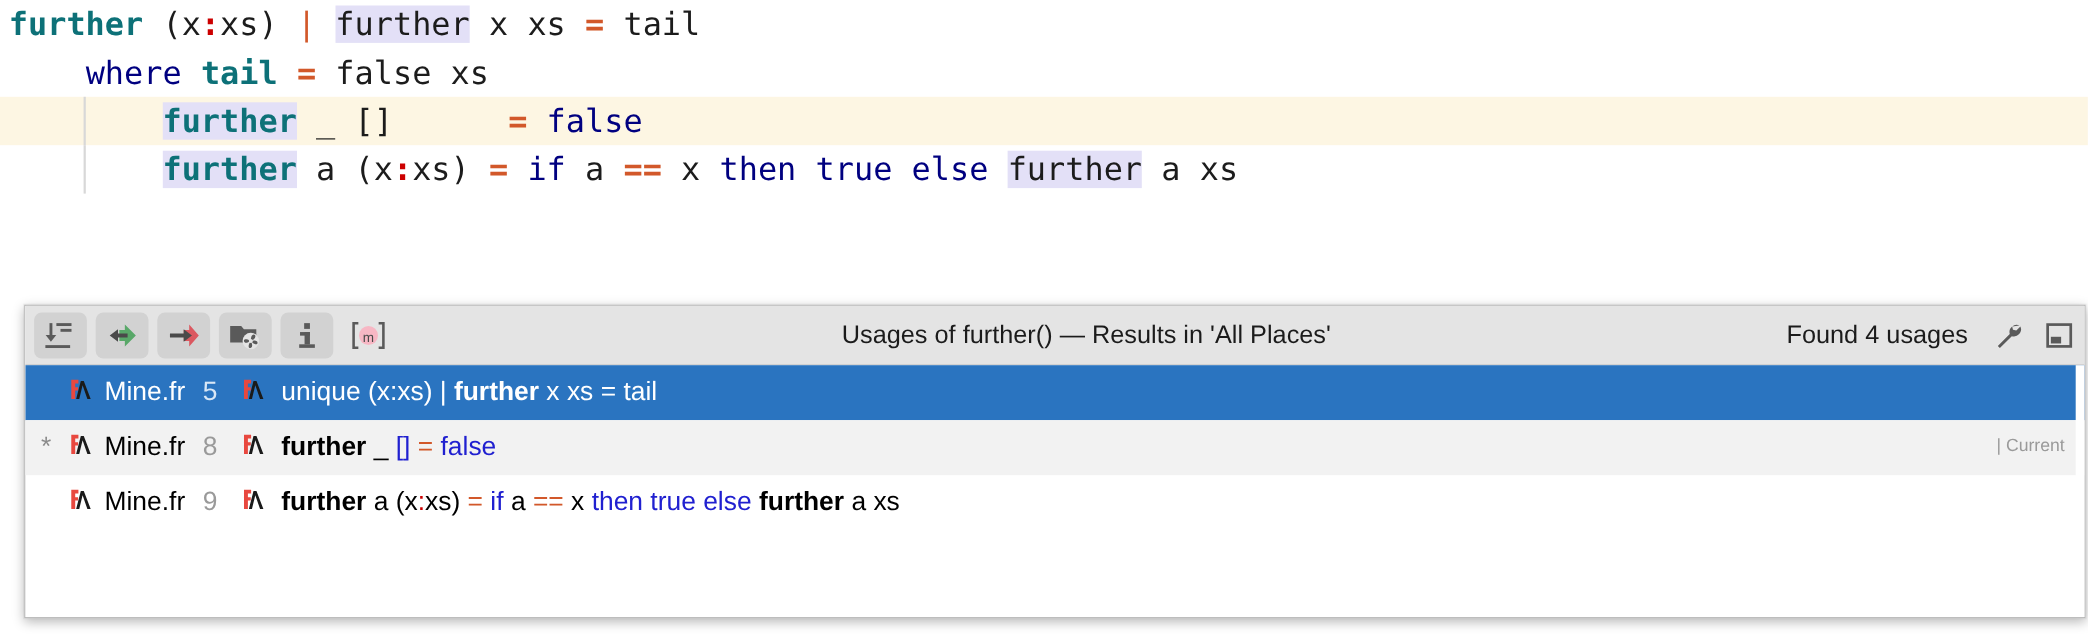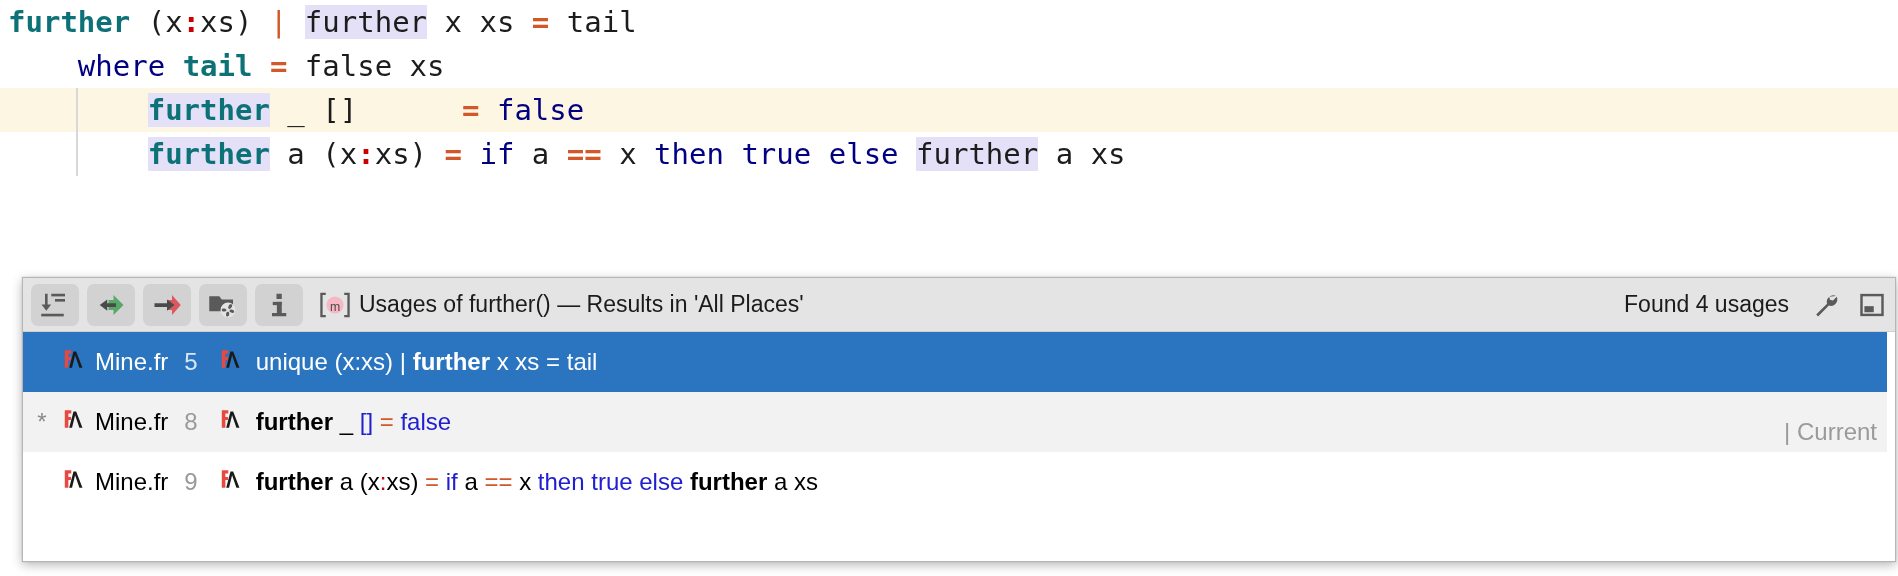--- a/index.html
+++ b/index.html
@@ -62,20 +62,21 @@
     width:48px;height:42px;margin-left:8px;
     border-radius:7px;
     background:#d2d2d2;
     display:flex;align-items:center;justify-content:center;
     cursor:pointer;
     flex:none;
   }
   .tb-btn.flat{ background:transparent; }
   #usages-title{
     flex:1;
+    text-align:center;
     font-size:23px;
     color:#1b1b1b;
     font-family:"Liberation Sans",sans-serif;
     white-space:nowrap;
     padding-right:8px;
   }
   #usages-count{
     font-size:23px;
     color:#1b1b1b;
     white-space:nowrap;
@@ -86,43 +87,43 @@
     display:flex;align-items:center;justify-content:center;
     cursor:pointer;flex:none;
   }
 
   
   #results{
     font-family:"Liberation Sans",sans-serif;
     font-size:24px;
   }
   .row{
-    height:60px;
+    height:50px;
     display:flex;align-items:center;
     white-space:nowrap;
     position:relative;
     padding-left:4px;
     box-sizing:border-box;
   }
   .row.selected{ background:#2a74c0; color:#ffffff; }
   .row.alt     { background:#f2f2f2; }
   .row .mark{
     width:30px;text-align:center;color:#8a8a8a;font-size:24px;flex:none;
   }
   .row .ficon{ width:34px;flex:none;display:flex;align-items:center;justify-content:center;}
   .row .fname{ margin-left:4px; }
   .row .lineno{ margin-left:16px; color:#9a9a9a; }
   .row.selected .lineno{ color:#d8e7f6; }
   .row .snippet{ margin-left:16px; display:flex;align-items:center;}
   .row .snip-icon{ width:34px;flex:none;display:flex;align-items:center;justify-content:center;}
   .row .snip-text{ margin-left:8px; }
   .row-right{
-    position:absolute;right:18px;top:16px;height:48px;
+    position:absolute;right:18px;top:0;height:48px;
     display:flex;align-items:center;
-    color:#9a9a9a;font-size:24px;
+    color:#9a9a9a;font-size:16px;
   }
   .b  { font-weight:bold; }
   .s-op    { color:#d2582a; }
   .s-kw    { color:#2020d0; }
   .s-br    { color:#2020d0; }
   .s-colon { color:#cc0000; }
 
   
   #usages-scroll{
     position:absolute;right:0;top:54px;width:8px;height:231px;

